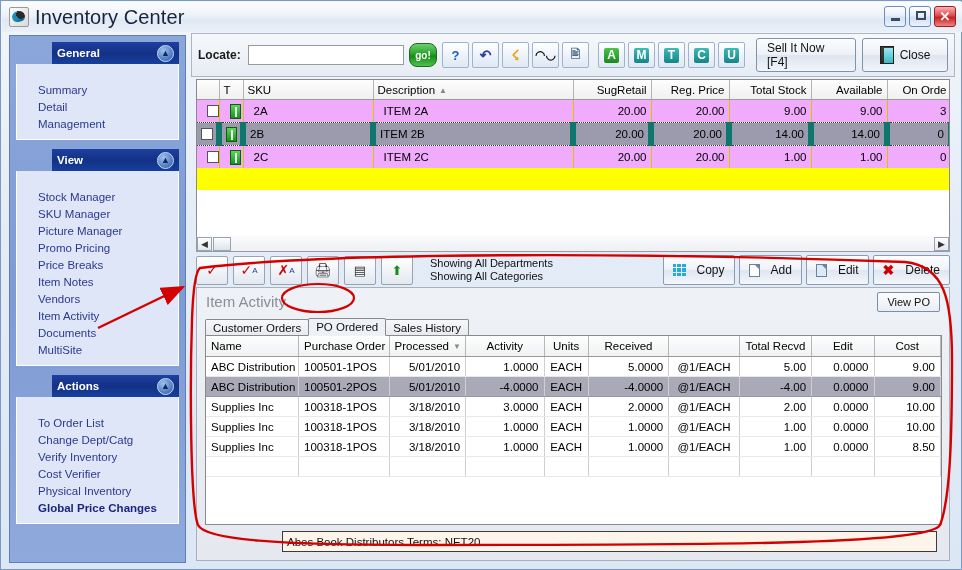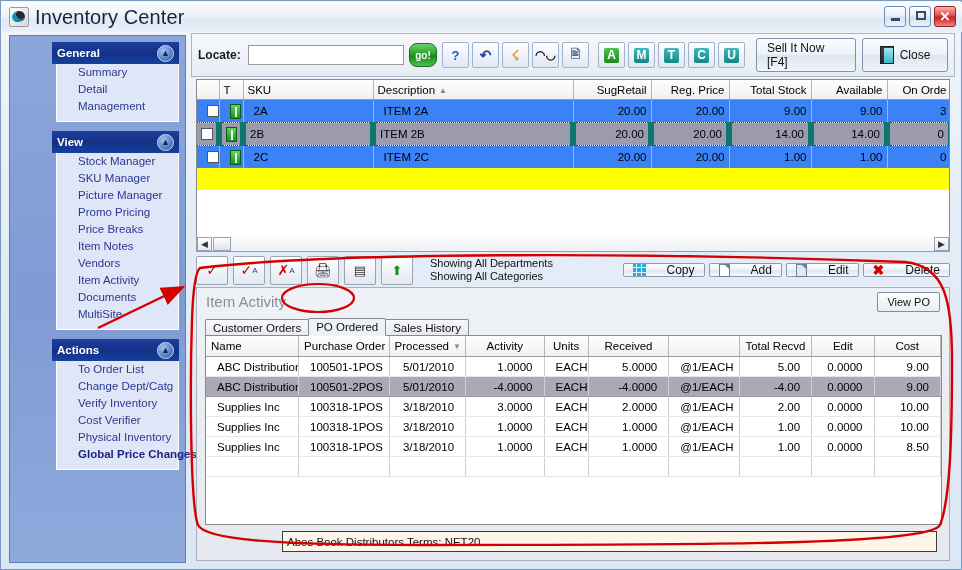--- a/index.html
+++ b/index.html
@@ -76,22 +76,21 @@
   }
   .chev{
     width:15px;height:15px;border-radius:50%;
     background:radial-gradient(circle at 35% 30%,#9fc0ee,#4b74bd 70%,#2a4f95);
     border:1px solid #c8dcf6;
     display:flex;align-items:center;justify-content:center;
     color:#0d2a63;font-size:9px;line-height:1;flex:none;
   }
   .grp-body{
     background:#dfe6f7;border:1px solid #ffffff;border-top:none;
-    padding:0 0 6px 0;
-    margin-left:40px;
+    padding:18px 0 6px 0;
   }
   .side-item{
     padding:1px 0 1px 21px;color:#2b3990;font-size:11.5px;line-height:15px;
     cursor:pointer;white-space:nowrap;
   }
   .side-item.bold{font-weight:bold;color:#1b2580;}
 
   
   .right{
     position:absolute;left:189px;top:30px;width:766px;height:533px;
@@ -150,21 +149,21 @@
     background:linear-gradient(180deg,#fdfdfd 0%,#f0f0f0 100%);
     border-right:1px solid #b5b5b5;border-bottom:1px solid #9b9b9b;
     font-weight:normal;font-size:11.5px;color:#000;height:19px;
     padding:0 4px;text-align:left;white-space:nowrap;overflow:hidden;
   }
   table.grid th.num{text-align:right;}
   table.grid td{
     border-right:1px solid #d7c400;font-size:11.5px;color:#000;height:22px;
     padding:0 4px;white-space:nowrap;overflow:hidden;
   }
-  tr.r-yellow td{background:#3b82f6;padding-left:10px;}
+  tr.r-yellow td{background:#f0abfc;padding-left:10px;}
   tr.r-sel td{background:#9b9bad;border-right:6px solid #0f766e;
     border-top:1px dotted #3a3a3a;border-bottom:1px dotted #3a3a3a;}
   td.num{text-align:right;}
   .chk{
     width:12px;height:12px;border:1px solid #555;background:#fff;display:inline-block;
     vertical-align:middle;box-sizing:border-box;
   }
   .tflag{
     width:11px;height:15px;display:inline-block;vertical-align:middle;
     background:linear-gradient(180deg,#5fd45f,#18921c);border:1px solid #0d5e11;
@@ -193,23 +192,23 @@
   }
   .ab-btn{
     width:30px;height:27px;border:1px solid #9aa3b0;border-radius:2px;
     background:linear-gradient(180deg,#ffffff 0%,#f1f4f8 50%,#e2e8f0 100%);
     display:flex;align-items:center;justify-content:center;margin-right:5px;flex:none;
     font-size:14px;color:#c00;position:relative;
   }
   .showing{margin-left:12px;font-size:11px;color:#111;line-height:13px;}
   .right-btns{margin-left:auto;display:flex;gap:4px;}
   .rb{
-    height:14px;border:1px solid #8b9cb2;border-radius:2px;
+    height:30px;border:1px solid #8b9cb2;border-radius:2px;
     background:linear-gradient(180deg,#fdfdfe 0%,#eef2f8 48%,#dee6f0 52%,#f4f7fb 100%);
-    display:flex;align-items:center;gap:21px;padding:0 9px;font-size:12px;color:#111;
+    display:flex;align-items:center;gap:11px;padding:0 9px;font-size:12px;color:#111;
     box-sizing:border-box;flex:none;
   }
   .ic-copy{width:13px;height:12px;display:grid;grid-template-columns:repeat(3,1fr);
     grid-template-rows:repeat(3,1fr);gap:1px;}
   .ic-copy i{background:#2aa8d8;display:block;}
   .ic-page{width:11px;height:13px;background:#fff;border:1px solid #6b8099;position:relative;box-sizing:border-box;}
   .ic-page::after{content:"";position:absolute;right:0;top:0;border-width:0 4px 4px 0;
     border-style:solid;border-color:transparent #6b8099 transparent transparent;}
   .ic-page.blue{background:#dceaf7;}
   .ic-x{color:#cc0000;font-weight:bold;font-size:14px;line-height:1;}
@@ -243,21 +242,21 @@
   }
   table.po{border-collapse:collapse;width:100%;table-layout:fixed;}
   table.po th{
     background:linear-gradient(180deg,#fdfdfd,#eff1f3);
     border-right:1px solid #b7b7b7;border-bottom:1px solid #9b9b9b;
     font-weight:normal;font-size:11.5px;color:#000;height:20px;padding:0 5px;
     text-align:center;white-space:nowrap;overflow:hidden;
   }
   table.po td{
     border-right:1px solid #cfcfcf;border-bottom:1px solid #e8e8e8;
-    font-size:11.5px;color:#000;height:19px;padding:0 11px;white-space:nowrap;overflow:hidden;
+    font-size:11.5px;color:#000;height:19px;padding:0 5px;white-space:nowrap;overflow:hidden;
   }
   table.po td.num{text-align:right;}
   table.po td.ctr{text-align:center;}
   table.po tr.sel td{background:#a9a9b8;border-bottom:1px solid #9797a6;}
   .po-empty td{height:108px;border-right:1px solid #cfcfcf;}
   .statusline{
     position:absolute;left:85px;top:243px;width:655px;height:21px;
     background:#fdf4ea;border:1px solid #3c3c3c;box-sizing:border-box;
     display:flex;align-items:center;padding:0 4px;font-size:11.5px;color:#111;
   }

